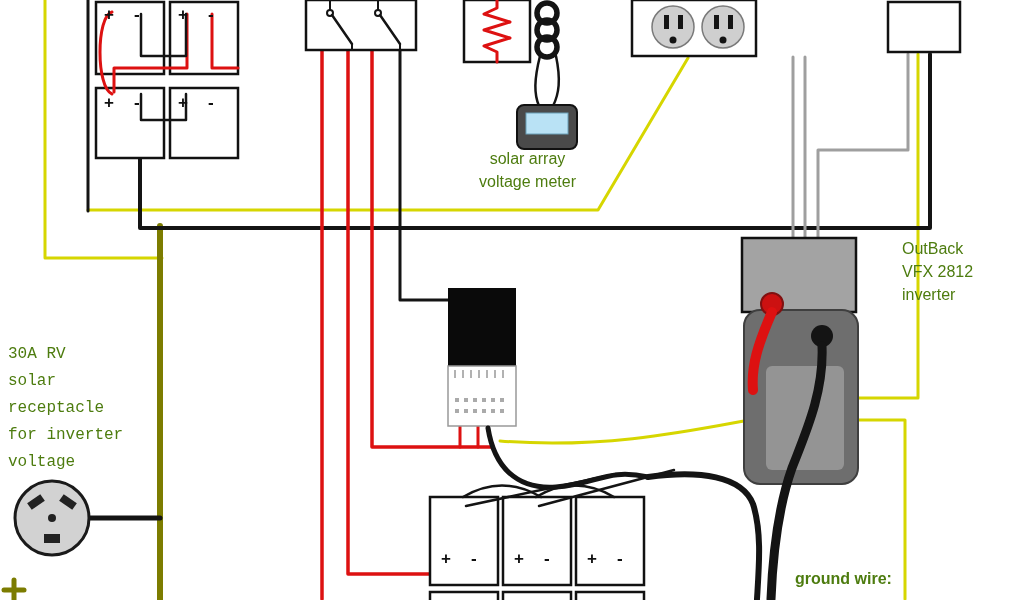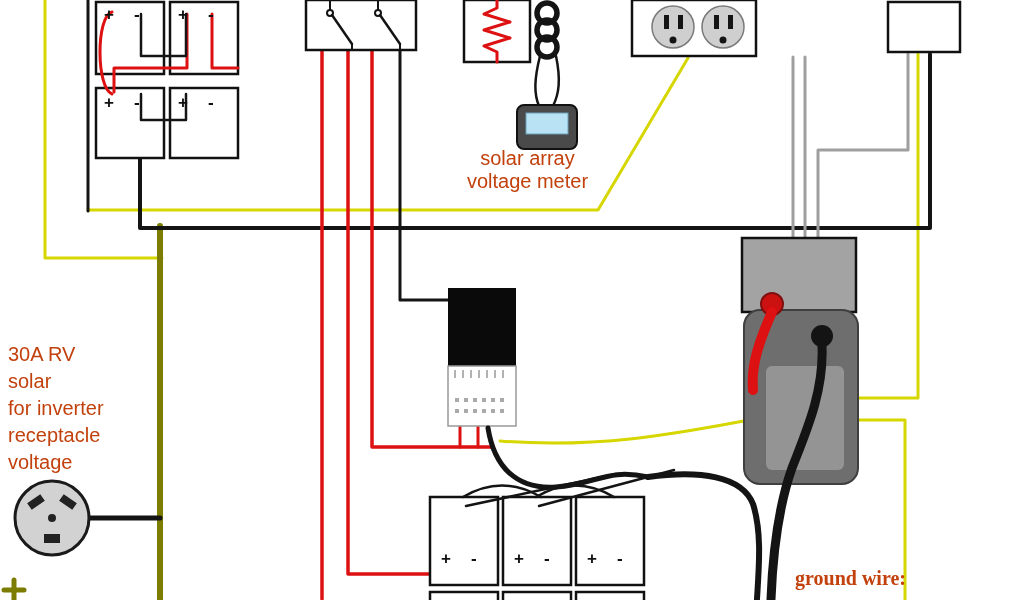--- a/index.html
+++ b/index.html
@@ -9,25 +9,25 @@
   }
   html,body{margin:0;padding:0;background:#fff;}
   .stage{position:relative;width:1024px;height:600px;background:#fff;overflow:hidden;
          font-family:"Liberation Sans",sans-serif;}
   .stage svg{position:absolute;left:0;top:0;}
   .wire{fill:none;stroke-linecap:round;stroke-linejoin:round;}
   .w-red{stroke:var(--wire-red);} .w-blk{stroke:var(--wire-black);}
   .w-yellow{stroke:var(--wire-yellow);} .w-olive{stroke:var(--wire-olive);}
   .w-gray{stroke:var(--wire-gray);}
   .box{fill:#fff;stroke:#111;stroke-width:2.5;}
-  .lbl{position:absolute;color:#c2410c;font-size:20px;line-height:23px;white-space:nowrap;}
+  .lbl{position:absolute;color:#4d7c0f;font-size:16px;line-height:23px;white-space:nowrap;}
   .lbl.center{text-align:center;}
   .lbl .line{display:block;}
-  .lbl.rv{line-height:27px;}
-  .lbl.bold{font-weight:bold;font-family:Liberation Serif, serif;}
+  .lbl.rv{line-height:27px;font-family:Liberation Mono, monospace;}
+  .lbl.bold{font-weight:bold;}
   .term{position:absolute;font-size:17px;font-weight:bold;color:#111;line-height:17px;}
 </style>
 </head>
 <body>
 
 <div class="stage">
 
 <svg width="1024" height="600" viewBox="0 0 1024 600">
 
   <g>
@@ -172,26 +172,31 @@
     <line class="wire w-olive" stroke-width="5" x1="4" y1="590" x2="24" y2="590"></line>
   </g>
 </svg>
 
 <div class="lbl center" style="left:425px;top:147px;width:205px">
   <span class="line">solar array</span>
   <span class="line">voltage meter</span>
 </div>
 
 
+<div class="lbl" style="left:902px;top:237px">
+  <span class="line">OutBack</span>
+  <span class="line">VFX 2812</span>
+  <span class="line">inverter</span>
+</div>
 
 <div class="lbl rv" style="left:8px;top:341px">
   <span class="line">30A RV</span>
   <span class="line">solar</span>
+  <span class="line">receptacle</span>
   <span class="line">for inverter</span>
-  <span class="line">receptacle</span>
   <span class="line">voltage</span>
 </div>
 
 <div class="lbl bold" style="left:795px;top:567px">ground wire:</div>
 
 <span class="term" style="left:104px;top:6px">+</span>
 <span class="term" style="left:134px;top:6px">-</span>
 <span class="term" style="left:178px;top:6px">+</span>
 <span class="term" style="left:208px;top:6px">-</span>
 <span class="term" style="left:104px;top:94px">+</span>

